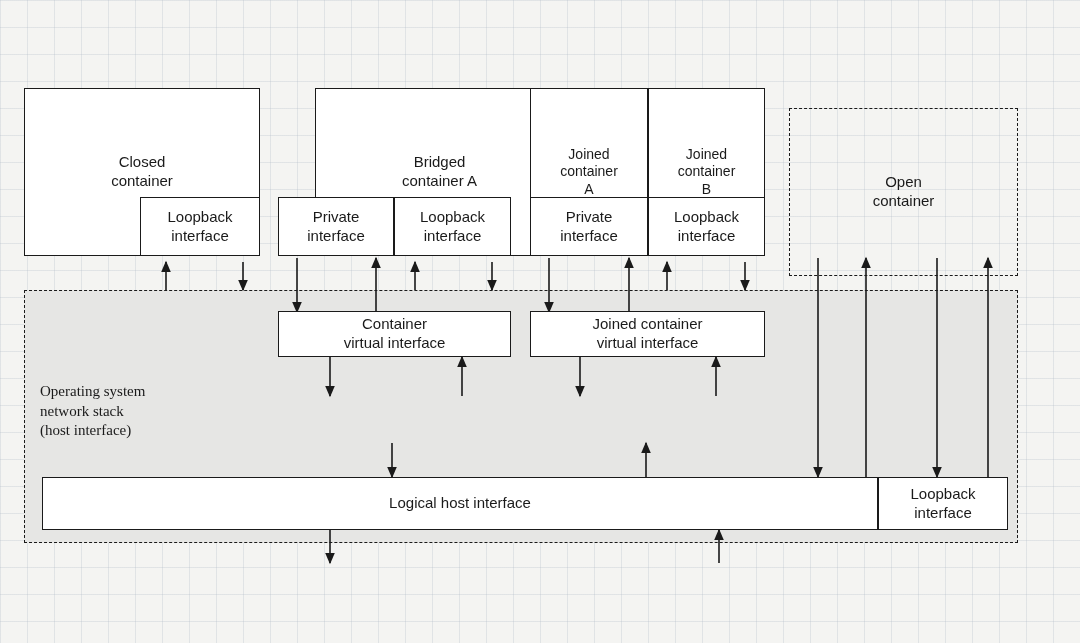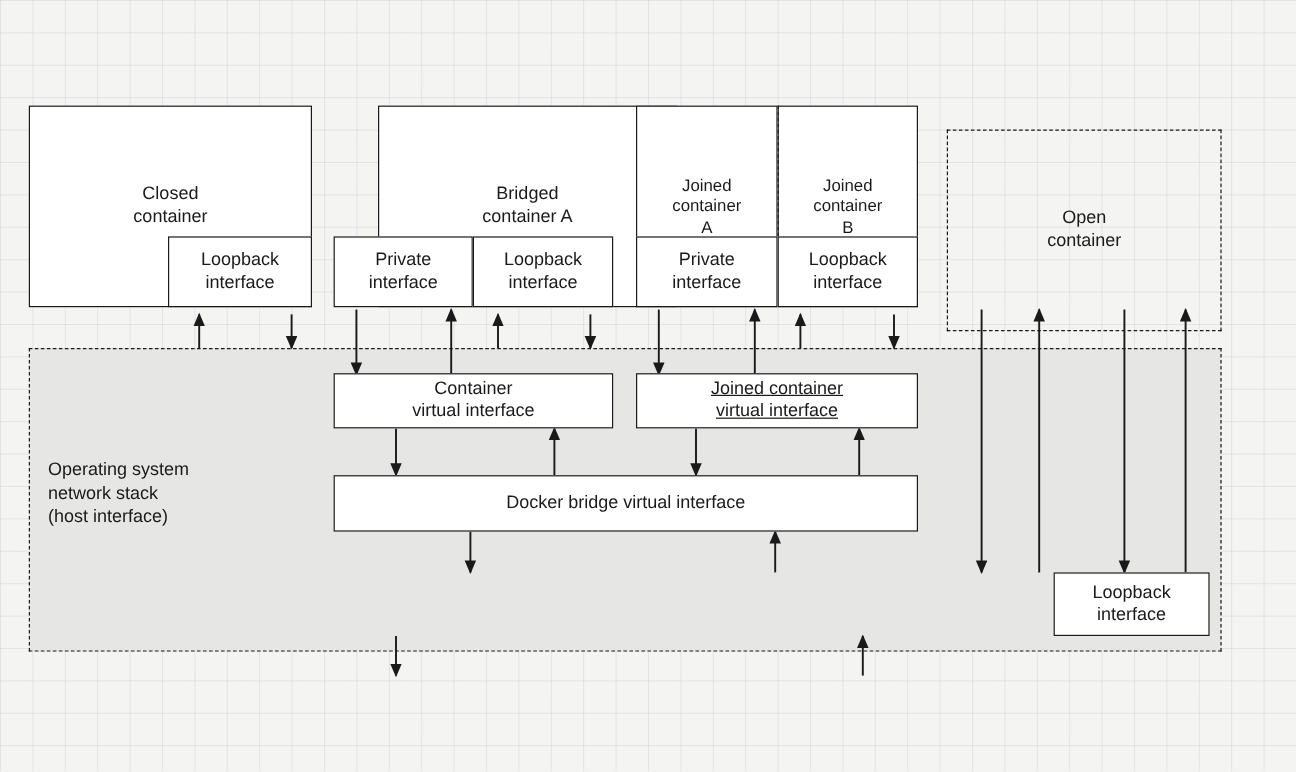--- a/index.html
+++ b/index.html
@@ -48,20 +48,21 @@
     box-sizing: border-box;
     border: 1px dashed #1a1a1a;
     background: #e6e6e4;
   }
   .plain-label {
     position: absolute;
     font-size: 15px;
     line-height: 1.3;
     white-space: pre-line;
     text-align: left;
+    font-family: Liberation Serif, serif;
   }
   
   #banner {
     position: absolute;
     left: 22px;
     top: 8px;
     width: 996px;
     height: 66px;
   }
   #banner .bannertext {
@@ -167,18 +168,18 @@
   <div class="box" style="left:530px; top:197px; width:118px; height:59px;">Private
 interface</div>
   <div class="box" style="left:648px; top:197px; width:117px; height:59px;">Loopback
 interface</div>
 
   <div class="box dashed" style="left:789px; top:88px; width:229px; height:168px;margin-top:20px;">Open
 container</div>
 
   <div class="box" style="left:278px; top:311px; width:233px; height:46px;">Container
 virtual interface</div>
-  <div class="box" style="left:530px; top:311px; width:235px; height:46px;text-decoration:underline;">Joined container
+  <div class="box" style="left:530px; top:311px; width:235px; height:46px;">Joined container
 virtual interface</div>
-  <div class="box" style="left:278px; top:396px; width:487px; height:47px;">Docker bridge virtual interface</div>
+  <div class="box" style="left:42px; top:477px; width:836px; height:53px;">Logical host interface</div>
   <div class="box" style="left:878px; top:477px; width:130px; height:53px;">Loopback
 interface</div>
 </div>
 
 </body></html>

